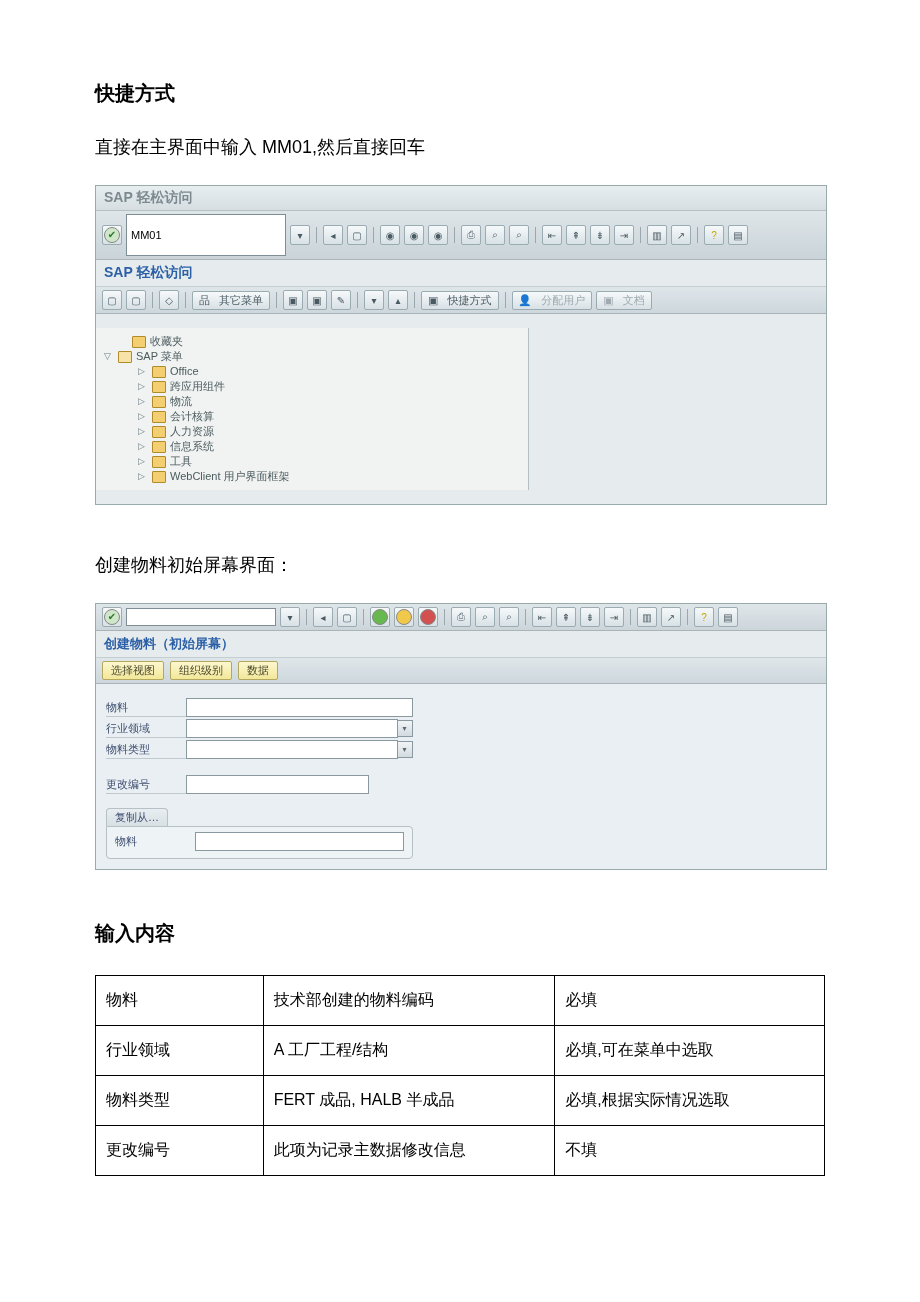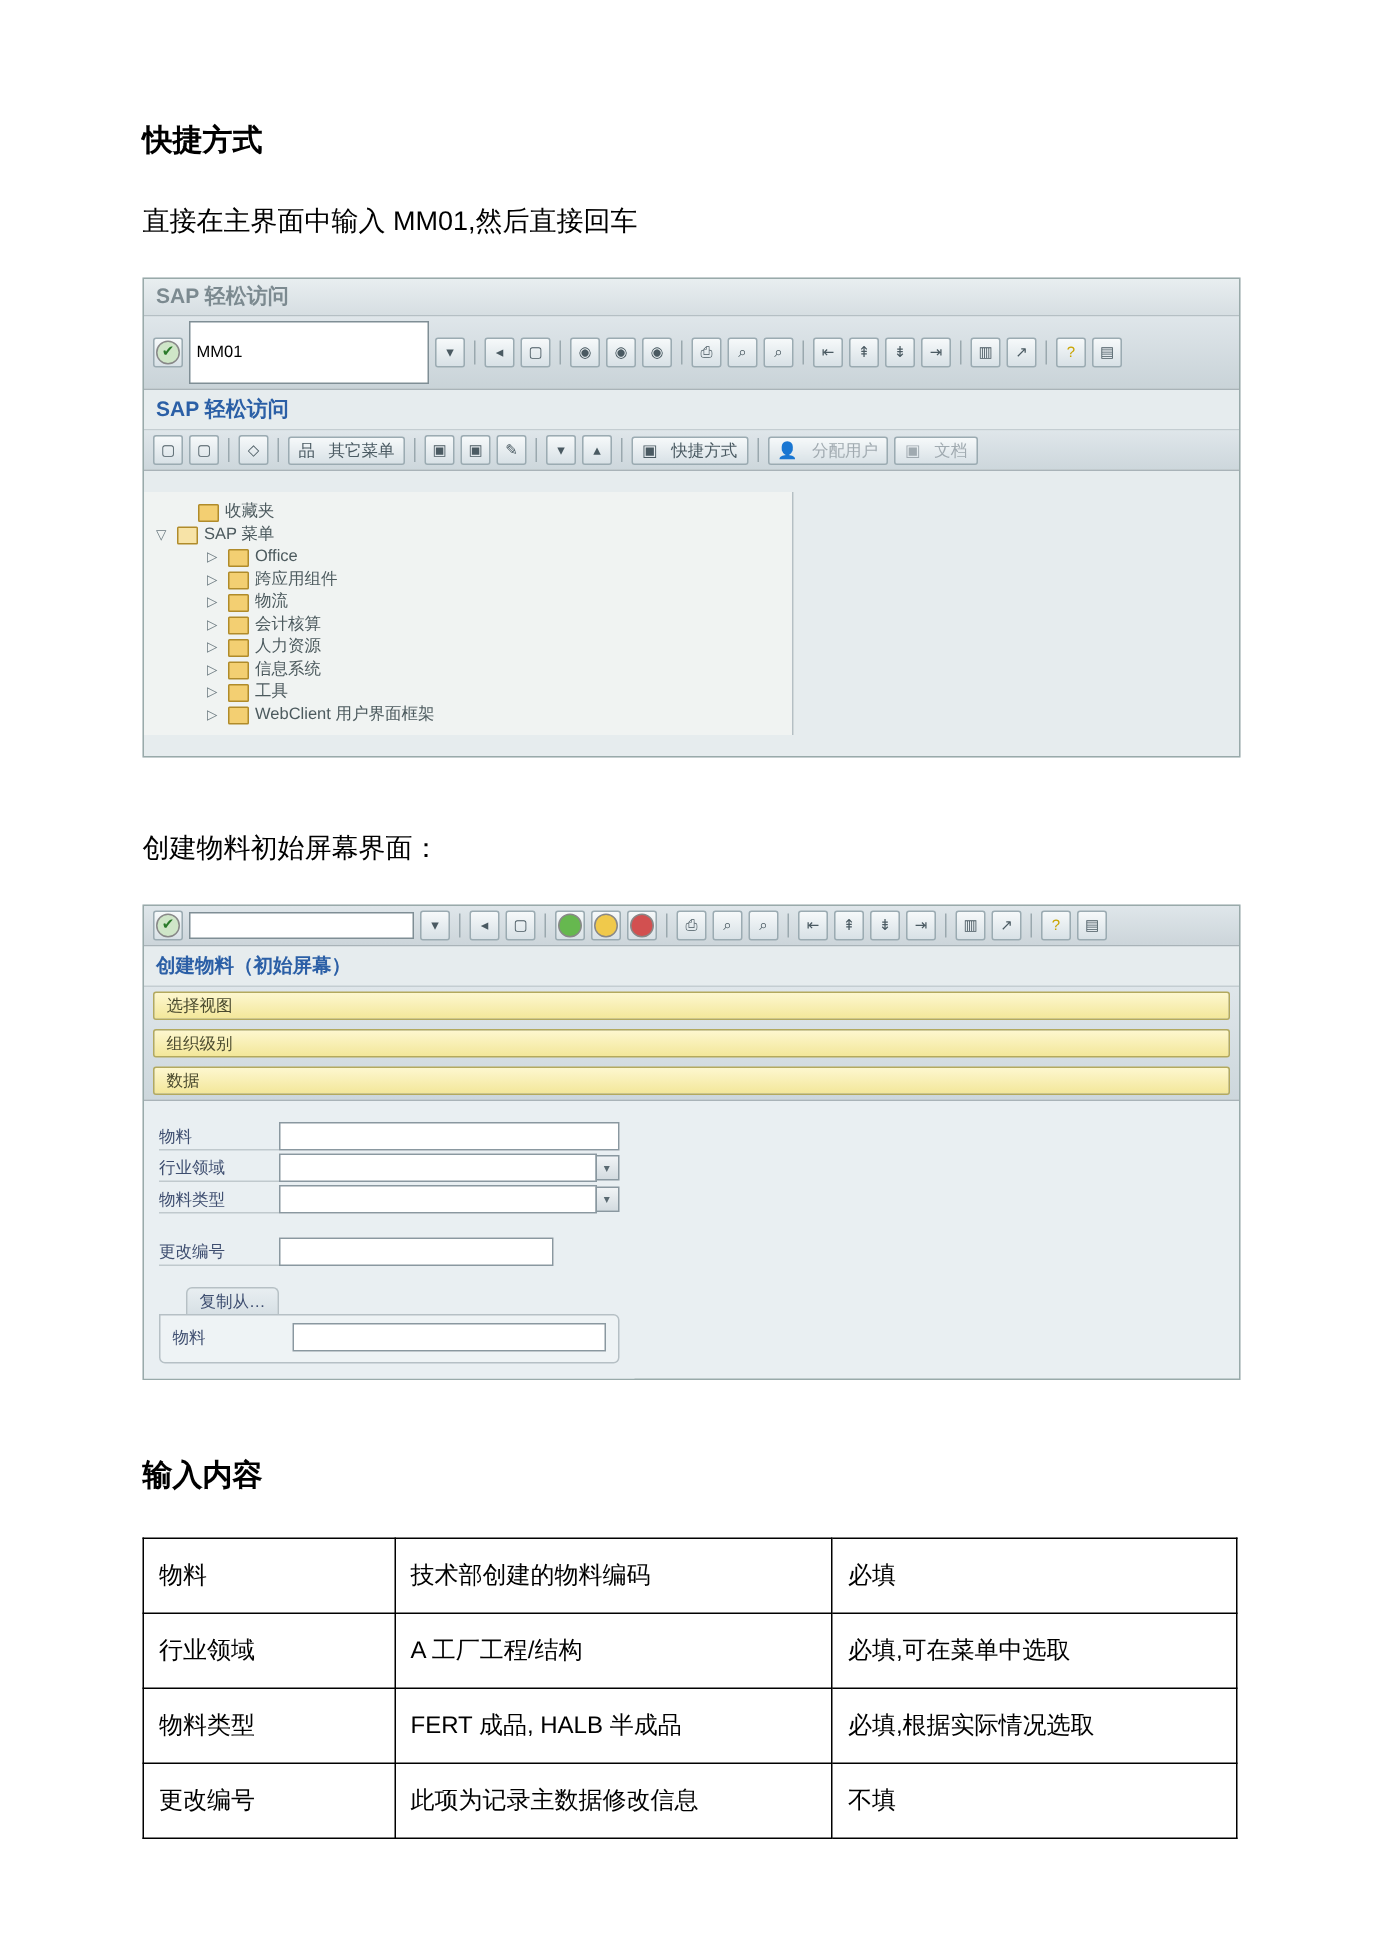--- a/index.html
+++ b/index.html
@@ -181,21 +181,20 @@
     font-size: 13px;
     padding: 4px 8px;
     border-bottom: 1px solid #c4cdd1;
   }
   .sap2 .apptoolbar {
     display: flex;
     gap: 6px;
     background: linear-gradient(#dfe6ea, #cdd7dc);
     padding: 3px 6px;
     border-bottom: 1px solid #a9b3b8;
-    flex-direction: column;
   }
   .sap2 .apptoolbar .lbtn {
     border: 1px solid #b3a95e;
     background: linear-gradient(#fdf7cf, #f3e79a);
     border-radius: 2px;
     padding: 1px 8px;
     font-size: 11px;
     color: #4a4a2e;
   }
   .sap2 .form {
@@ -235,21 +234,20 @@
   .sap2 .group .ghead {
     display: inline-block;
     background: linear-gradient(#e8eef1, #d7e0e5);
     border: 1px solid #b6c0c5;
     border-bottom: none;
     border-radius: 4px 4px 0 0;
     padding: 1px 8px;
     color: #3e4e70;
     font-size: 11px;
     position: relative;
-    margin-left: 18px;
   }
   .sap2 .group .gbody {
     border: 1px solid #b6c0c5;
     border-radius: 0 4px 4px 4px;
     padding: 5px 8px;
     background: #eef3f5;
   }
   .circ { width:14px; height:14px; border-radius:50%; display:inline-block; border:1px solid #888; }
   .circ.green-check { background:#cfe6c8; color:#2a7a2a; font-size:10px; line-height:14px; text-align:center; }
   .circ.green { background:#66b84f; }

